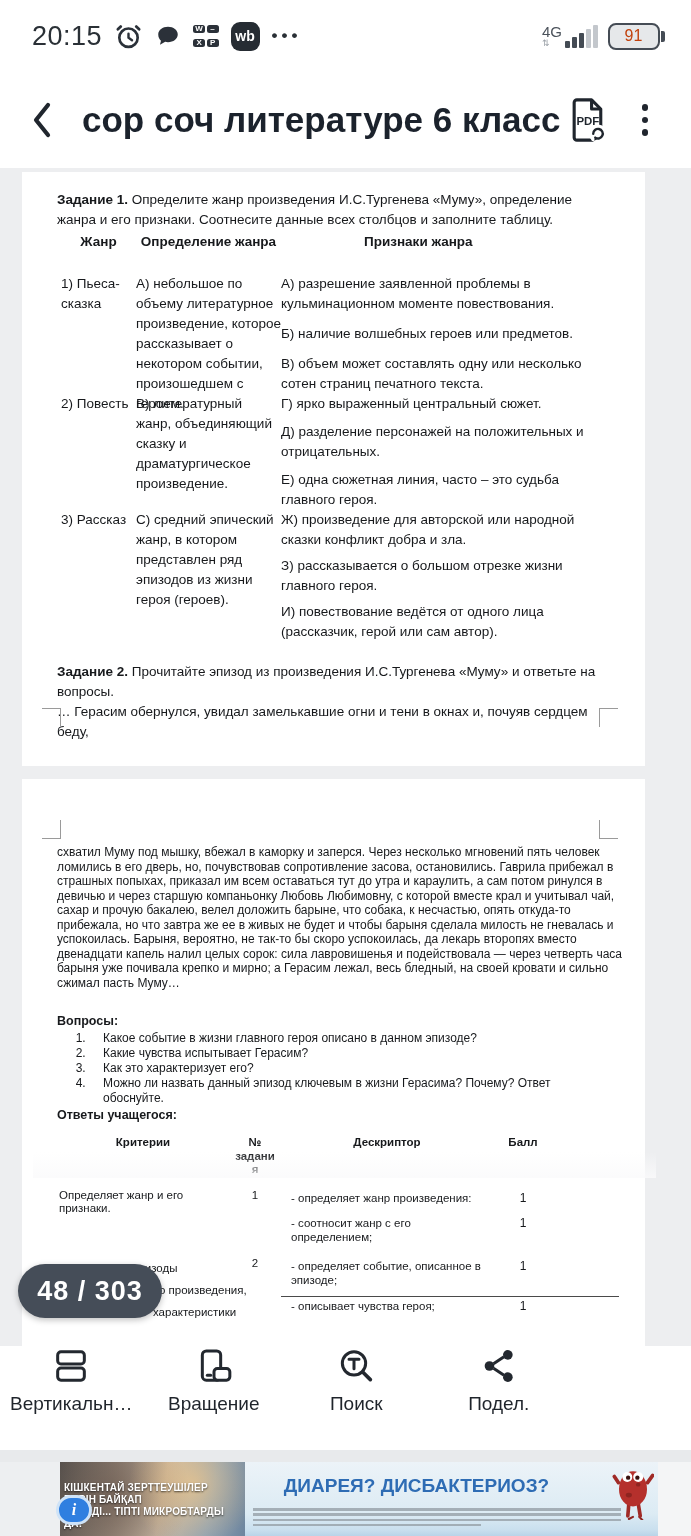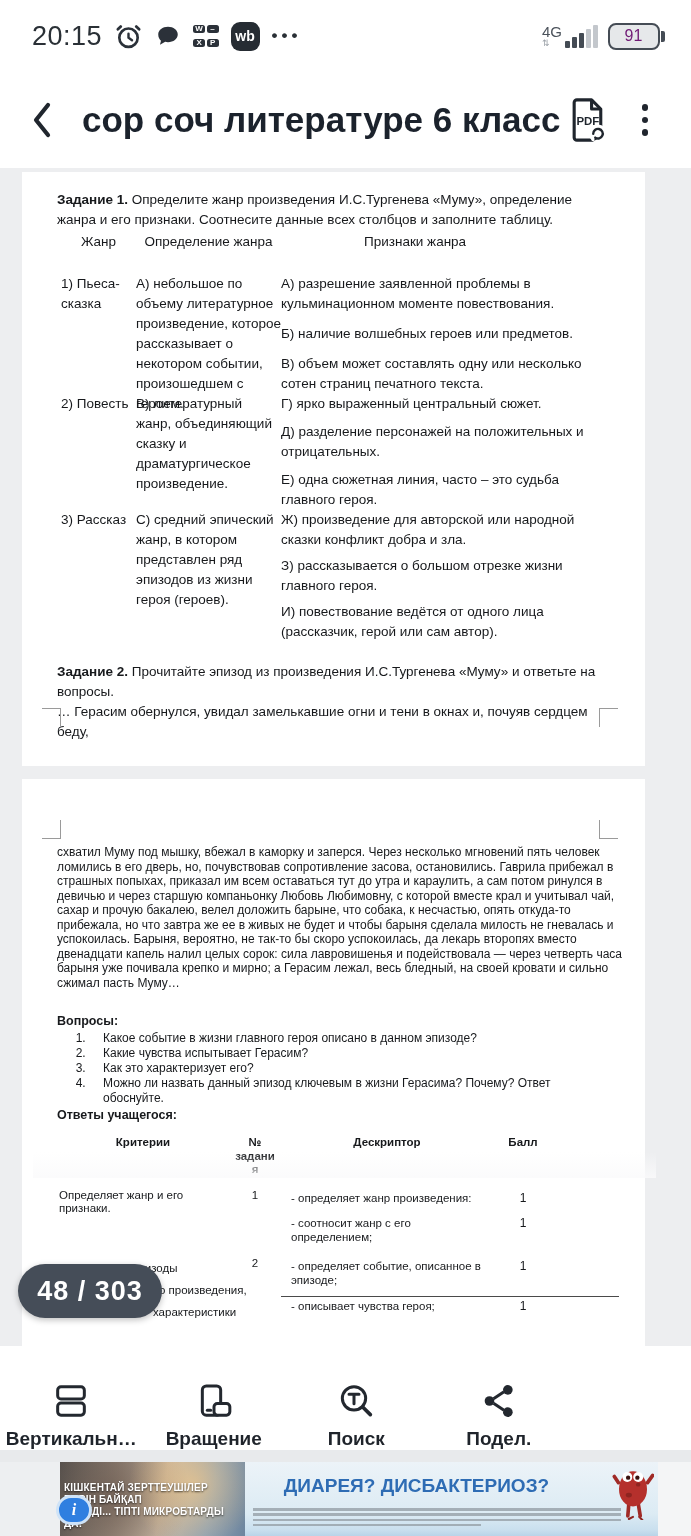--- a/index.html
+++ b/index.html
@@ -29,41 +29,41 @@
   .sb-right { display:flex; align-items:center; gap:10px; }
   .net { display:flex; align-items:flex-end; gap:3px; }
   .net-4g { font-size:15px; color:#4b525b; line-height:1; text-align:left; }
   .net-arrows { font-size:9px; color:#9aa0a7; line-height:1; }
   .bars { display:flex; align-items:flex-end; gap:2.5px; height:24px; }
   .bars i { display:block; width:4.5px; border-radius:1px; background:#444b54; }
   .bars i.dim { background:#c3c7cc; }
   .battery { display:flex; align-items:center; }
   .bat-body { width:52px; height:27px; border:2.5px solid #454c55; border-radius:8px;
     background:#e6e8ea; display:flex; align-items:center; justify-content:center; }
-  .bat-body span { font-size:16px; color:#701a75; }
+  .bat-body span { font-size:16px; color:#c2410c; }
   .bat-nub { width:4px; height:11px; background:#454c55; border-radius:0 2px 2px 0; margin-left:1.5px; }
   
   .app-header {
     position:absolute; top:72px; left:0; width:691px; height:96px;
     display:flex; align-items:center; padding:0 24px 0 30px; background:#fff;
   }
   .back-btn { width:34px; height:44px; display:flex; align-items:center; }
   .hdr-title { flex:1; margin-left:18px; font-size:35px; font-weight:bold; color:#1b222c;
     white-space:nowrap; overflow:hidden; }
   .pdf-btn { width:52px; display:flex; justify-content:center; }
   .menu-btn { width:44px; display:flex; flex-direction:column; align-items:center; gap:6px; margin-left:10px; }
   .menu-btn i { width:6.5px; height:6.5px; border-radius:50%; background:#20262e; }
   
   .canvas { position:absolute; top:168px; left:0; width:691px; height:1178px; background:#edeef0; }
   .page { position:absolute; left:22px; width:623px; background:#fff; overflow:hidden; }
   .page1 { top:4px; height:594px; }
   .page2 { top:611px; height:567px; }
   .p1-inner { padding:18px 32px 0 35px; font-size:13.5px; line-height:20px; color:#17191c; }
   .bold { font-weight:bold; }
-  .t1-head { display:grid; grid-template-columns:75px 145px 333px; margin:2px 0 0 4px; font-weight:normal; }
+  .t1-head { display:grid; grid-template-columns:75px 145px 333px; margin:2px 0 0 4px; font-weight:bold; }
   .t1-head .h1 { text-align:center; }
   .t1-head .h2 { text-align:center; }
   .t1-head .h3 { padding-left:83px; }
   .t1-row { display:grid; grid-template-columns:75px 145px 333px; margin-left:4px; overflow:visible; }
   .t1-row .feat { margin-bottom:10px; }
   .t1-row.r2 .feat { margin-bottom:8px; }
   .t1-row.r3 .feat { margin-bottom:6px; }
   .row-h1 { height:120px; margin-top:22px; }
   .row-h2 { height:116px; }
   .row-h3 { height:132px; }
@@ -99,21 +99,21 @@
   
   .page-badge {
     position:absolute; left:18px; top:1264px; width:144px; height:54px; border-radius:27px;
     background:#454d58; box-shadow:0 2px 6px rgba(0,0,0,.25);
     display:flex; align-items:center; justify-content:center;
     color:#fff; font-size:27px; font-weight:bold; letter-spacing:1px; z-index:6;
   }
   
   .toolbar {
     position:absolute; top:1346px; left:0; width:570px; height:104px; background:#fff;
-    display:flex; align-items:flex-end; z-index:7;font-weight:bold;
+    display:flex; align-items:flex-start; z-index:7;
   }
   .tb-item { flex:1; display:flex; flex-direction:column; align-items:center; justify-content:center; gap:7px; }
   .tb-item svg { display:block; }
   .tb-label { font-size:19px; color:#1f242b; white-space:nowrap; }
   .tb-gap { position:absolute; top:1450px; left:0; width:691px; height:12px; background:#e8eaec; }
   
   .ad { position:absolute; top:1462px; left:0; width:691px; height:74px; overflow:hidden; z-index:7; }
   .ad-gutter-l { position:absolute; left:0; top:0; width:60px; height:74px; background:#edeff1; }
   .ad-gutter-r { position:absolute; left:658px; top:0; width:33px; height:74px; background:#f4f5f6; }
   .ad-photo {

